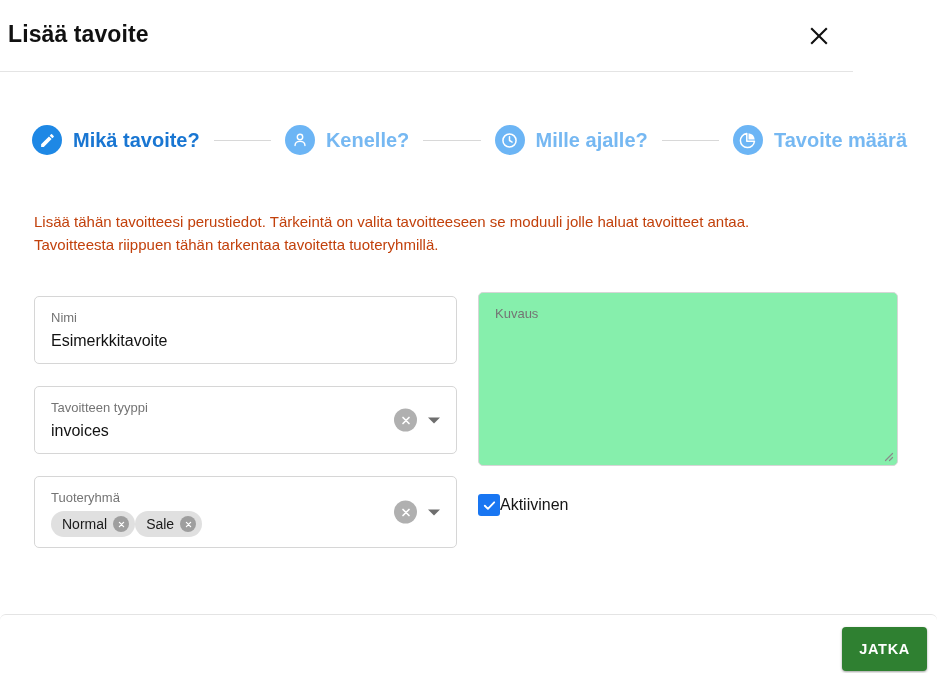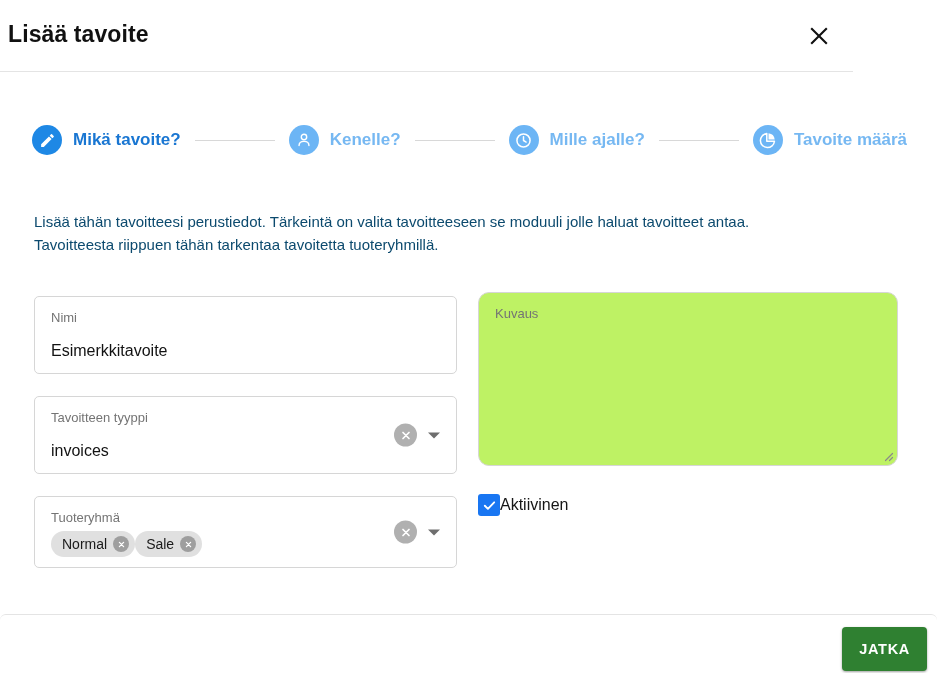--- a/index.html
+++ b/index.html
@@ -64,42 +64,42 @@
     width: 30px; height: 30px;
     border-radius: 50%;
     display: flex; align-items: center; justify-content: center;
     flex: 0 0 auto;
   }
   .step-circle.active { background: #1E88E5; }
   .step-circle.inactive { background: #6CB5F5; }
   .step-circle svg { display: block; }
   .step-label {
     margin-left: 11px;
-    font-size: 17px;
+    font-size: 20px;
     font-weight: bold;
     white-space: nowrap;
   }
   .step-label.active { color: #1976D2; }
   .step-label.inactive { color: #76B8F2; }
   .step-connector {
     flex: 1 1 auto;
     height: 1px;
     background: #d8d8d8;
     margin: 0 14px;
     min-width: 30px;
   }
 
   
   .description {
     position: absolute;
     left: 34px; top: 210px;
     width: 830px;
     font-size: 15px;
     line-height: 23px;
-    color: #0c4a6e;
+    color: #c2410c;
   }
 
   
   .form-area {
     position: absolute;
     left: 0; top: 292px;
     width: 937px;
   }
   .col-left {
     position: absolute;
@@ -122,21 +122,21 @@
   .field + .field { margin-top: 22px; }
   .field-label {
     font-size: 13px;
     color: #747474;
     line-height: 17px;
   }
   .field-value {
     font-size: 16px;
     color: #121212;
     line-height: 24px;
-    margin-top: 13px;
+    margin-top: 3px;
     min-height: 24px;
   }
 
   .field-actions {
     position: absolute;
     right: 14px;
     top: 50%;
     transform: translateY(-50%);
     display: flex;
     align-items: center;
@@ -191,22 +191,22 @@
     display: flex; align-items: center; justify-content: center;
     cursor: pointer;
     flex: 0 0 auto;
   }
   .chip-x svg { display: block; }
 
   
   .textarea-field {
     position: relative;
     border: 1px solid #d6d6d6;
-    border-radius: 11px;
-    background: #bef264;
+    border-radius: 5px;
+    background: #86efac;
     padding: 12px 16px 10px 16px;
     height: 174px;
   }
   .resize-grip {
     position: absolute;
     right: 3px; bottom: 3px;
     width: 14px; height: 14px;
     cursor: nwse-resize;
   }
 

